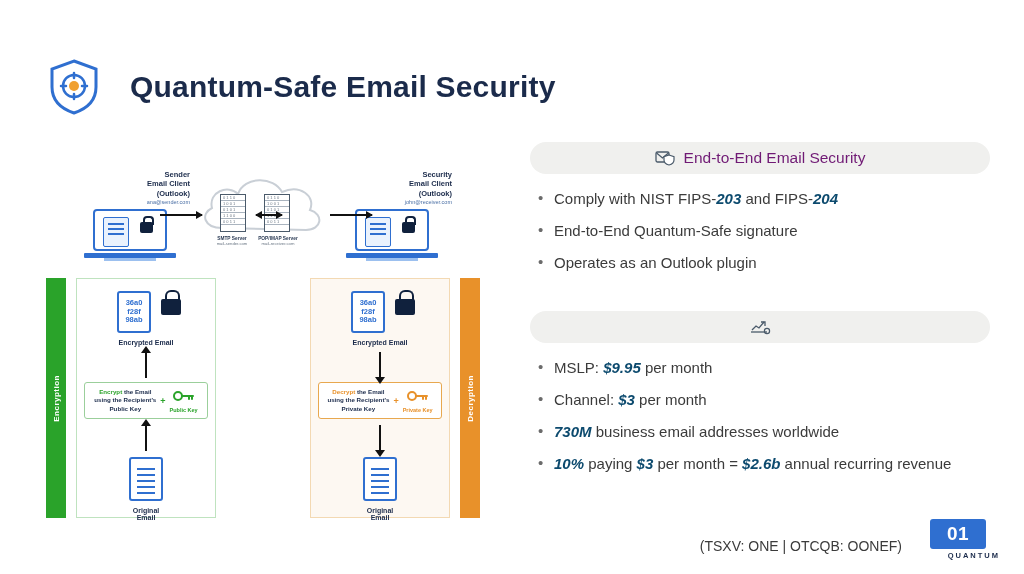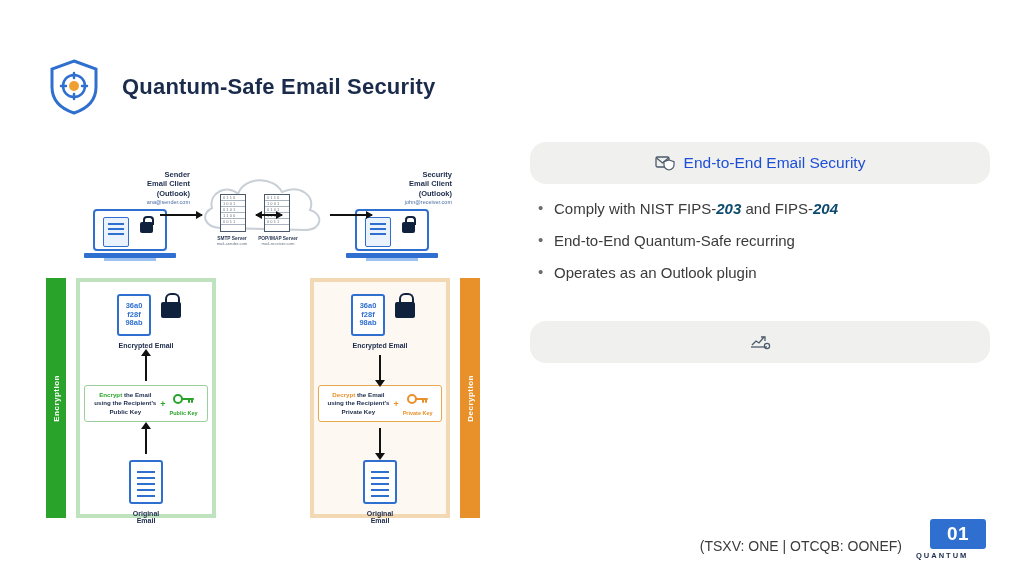--- a/index.html
+++ b/index.html
@@ -10,22 +10,22 @@
     font-family:"Liberation Sans", sans-serif;
     color:#333;
     position:relative;
     overflow:hidden;
   }
 
   
   .header { position:absolute; left:48px; top:58px; display:flex; align-items:center; }
   .shield-wrap { width:52px; height:58px; position:relative; }
   .page-title {
-    margin-left:22px;
-    font-size:22px;
+    margin-left:30px;
+    font-size:30px;
     font-weight:bold;
     color:#1b2b4b;
     letter-spacing:0.2px;
   }
 
   
   .diagram { position:absolute; left:42px; top:148px; width:440px; height:372px; }
   .diagram-title {
     text-align:center; font-size:11.5px; font-weight:bold; color:#1b2b4b;
     letter-spacing:0.2px; margin-bottom:6px;
@@ -87,21 +87,21 @@
   }
   .sidebar-enc { left:4px; background:#2aa32a; }
   .sidebar-dec { left:418px; background:#e8912a; }
   .sidebar-enc span, .sidebar-dec span {
     color:#fff; font-size:8px; font-weight:bold; letter-spacing:0.5px;
     writing-mode:vertical-rl; transform:rotate(180deg);
   }
 
   .panel {
     position:absolute; top:130px; width:140px; height:240px;
-    border:4px solid #6d28d9; background:#fff;
+    border:1px solid #6d28d9; background:#fff;
   }
   .panel.enc { left:34px; border-color:#bfe3bf; }
   .panel.dec { left:268px; border-color:#f3d9b3; background:#fdf8f2; }
 
   .enc-email { text-align:center; padding-top:12px; }
   .doc-blue {
     width:34px; height:42px; margin:0 auto; border:2px solid #2f6fd0; border-radius:3px;
     background:#fff; position:relative; display:flex; align-items:center; justify-content:center;
   }
   .cipher { font-size:7.5px; color:#2f6fd0; font-weight:bold; line-height:1.15; }
@@ -143,41 +143,41 @@
     width:34px; height:44px; margin:0 auto; border:2px solid #2f6fd0; border-radius:3px; background:#fff; position:relative;
   }
   .orig-doc:before {
     content:""; position:absolute; left:6px; top:9px; right:6px; height:1.6px; background:#2f6fd0;
     box-shadow:0 6px 0 #2f6fd0, 0 12px 0 #2f6fd0, 0 18px 0 #2f6fd0, 0 24px 0 #2f6fd0;
   }
 
   
   .right { position:absolute; left:530px; top:142px; width:460px; }
   .pill {
-    height:42px; border-radius:16px; background:#f0f0ee;
+    height:32px; border-radius:16px; background:#f0f0ee;
     display:flex; align-items:center; justify-content:center; gap:9px;
-    font-size:15.5px; color:#1d4ed8;
+    font-size:15.5px; color:#701a75;
   }
   .pill .pill-icon { display:flex; align-items:center; }
   ul.bullets { list-style:none; margin:16px 0 0 0; padding:0; }
   ul.bullets li {
     position:relative; padding-left:24px; margin-bottom:13px;
     font-size:15px; color:#3b3b3b; line-height:1.25;
   }
   ul.bullets li:before {
     content:"•"; position:absolute; left:8px; top:-1px; color:#6b6b6b; font-size:15px;
   }
   ul.bullets b { color:#0c4a6e; font-weight:bold;font-style:italic; }
   .gap { height:26px; }
 
   
   .ticker {
     position:absolute; right:122px; bottom:20px; font-size:14px; color:#3b3b3b;margin-left:6px;
   }
-  .logo { position:absolute; right:24px; bottom:14px; width:84px; text-align:left; }
+  .logo { position:absolute; right:24px; bottom:14px; width:84px; text-align:right; }
   .logo-badge {
     width:56px; height:30px; margin:0 auto; background:#2f6fd0; border-radius:3px;
     color:#fff; font-size:19px; font-weight:bold; display:flex; align-items:center; justify-content:center;
     letter-spacing:0.5px;
   }
   .logo-text { font-size:7.5px; letter-spacing:2px; color:#1b2b4b; margin-top:2px; font-weight:bold; }
 </style>
 </head>
 <body>
 
@@ -364,37 +364,43 @@
         <rect x="1" y="2" width="13" height="10" rx="1.5" fill="none" stroke="#4a5a6a" stroke-width="1.3"></rect>
         <path d="M1.6 3 L7.5 8 L13.4 3" fill="none" stroke="#4a5a6a" stroke-width="1.3"></path>
         <path d="M14 5 L19 6.6 V10 c0 2.6-2.2 4.2-5 5-2.8-.8-5-2.4-5-5V6.6z" fill="#fff" stroke="#4a5a6a" stroke-width="1.2"></path>
       </svg>
     </span>
     <span>End-to-End Email Security</span>
   </div>
 
   <ul class="bullets">
     <li>Comply with NIST FIPS-<b>203</b> and FIPS-<b>204</b></li>
-    <li>End-to-End Quantum-Safe recurring</li>
+    <li>End-to-End Quantum-Safe signature</li>
     <li>Operates as an Outlook plugin</li>
   </ul>
 
   <div class="gap"></div>
 
   <div class="pill">
     <span class="pill-icon">
       <svg width="22" height="16" viewBox="0 0 22 16">
         <path d="M2 13 h16" stroke="#4a5a6a" stroke-width="1.3"></path>
         <path d="M3 11 l4-4 3 2 5-6" fill="none" stroke="#4a5a6a" stroke-width="1.3"></path>
         <path d="M12 3 h4 v4" fill="none" stroke="#4a5a6a" stroke-width="1.3"></path>
         <circle cx="18" cy="12" r="2.6" fill="none" stroke="#4a5a6a" stroke-width="1.2"></circle>
       </svg>
     </span>
   </div>
 
+  <ul class="bullets">
+    <li>MSLP: <b>$9.95</b> per month</li>
+    <li>Channel: <b>$3</b> per month</li>
+    <li><b>730M</b> business email addresses worldwide</li>
+    <li><b>10%</b> paying <b>$3</b> per month = <b>$2.6b</b> annual recurring revenue</li>
+  </ul>
 </div>
 
 <div class="ticker">(TSXV: ONE | OTCQB: OONEF)</div>
 
 <div class="logo">
   <div class="logo-badge">01</div>
   <div class="logo-text">QUANTUM</div>
 </div>
 
 </body></html>

